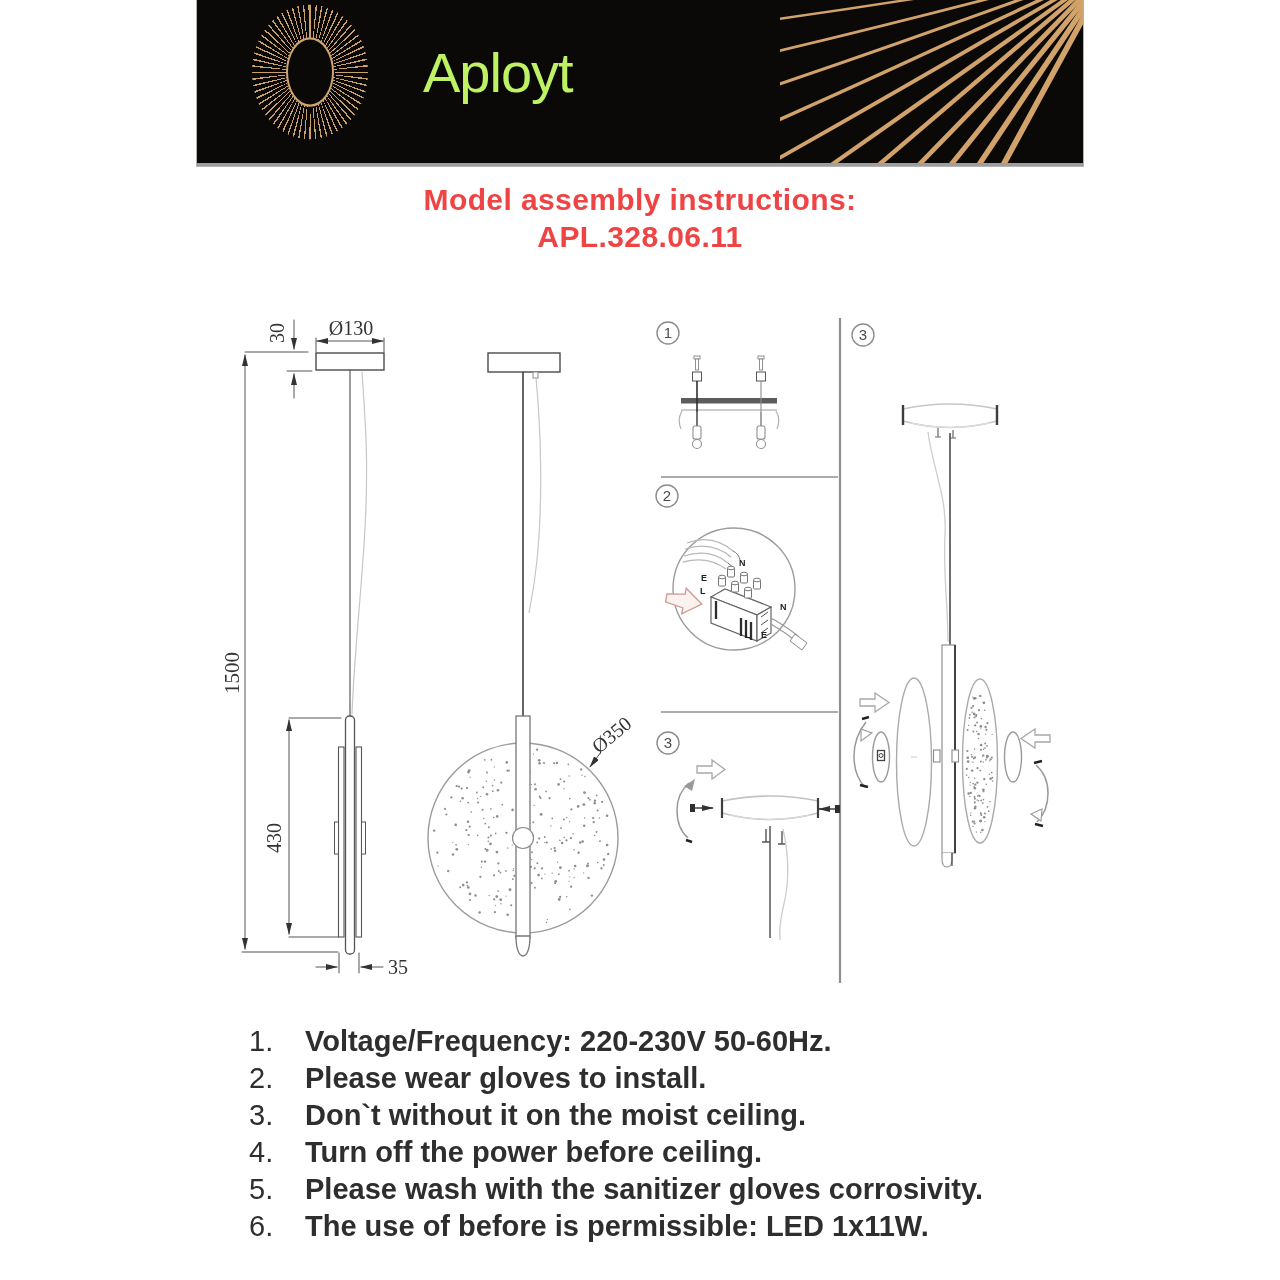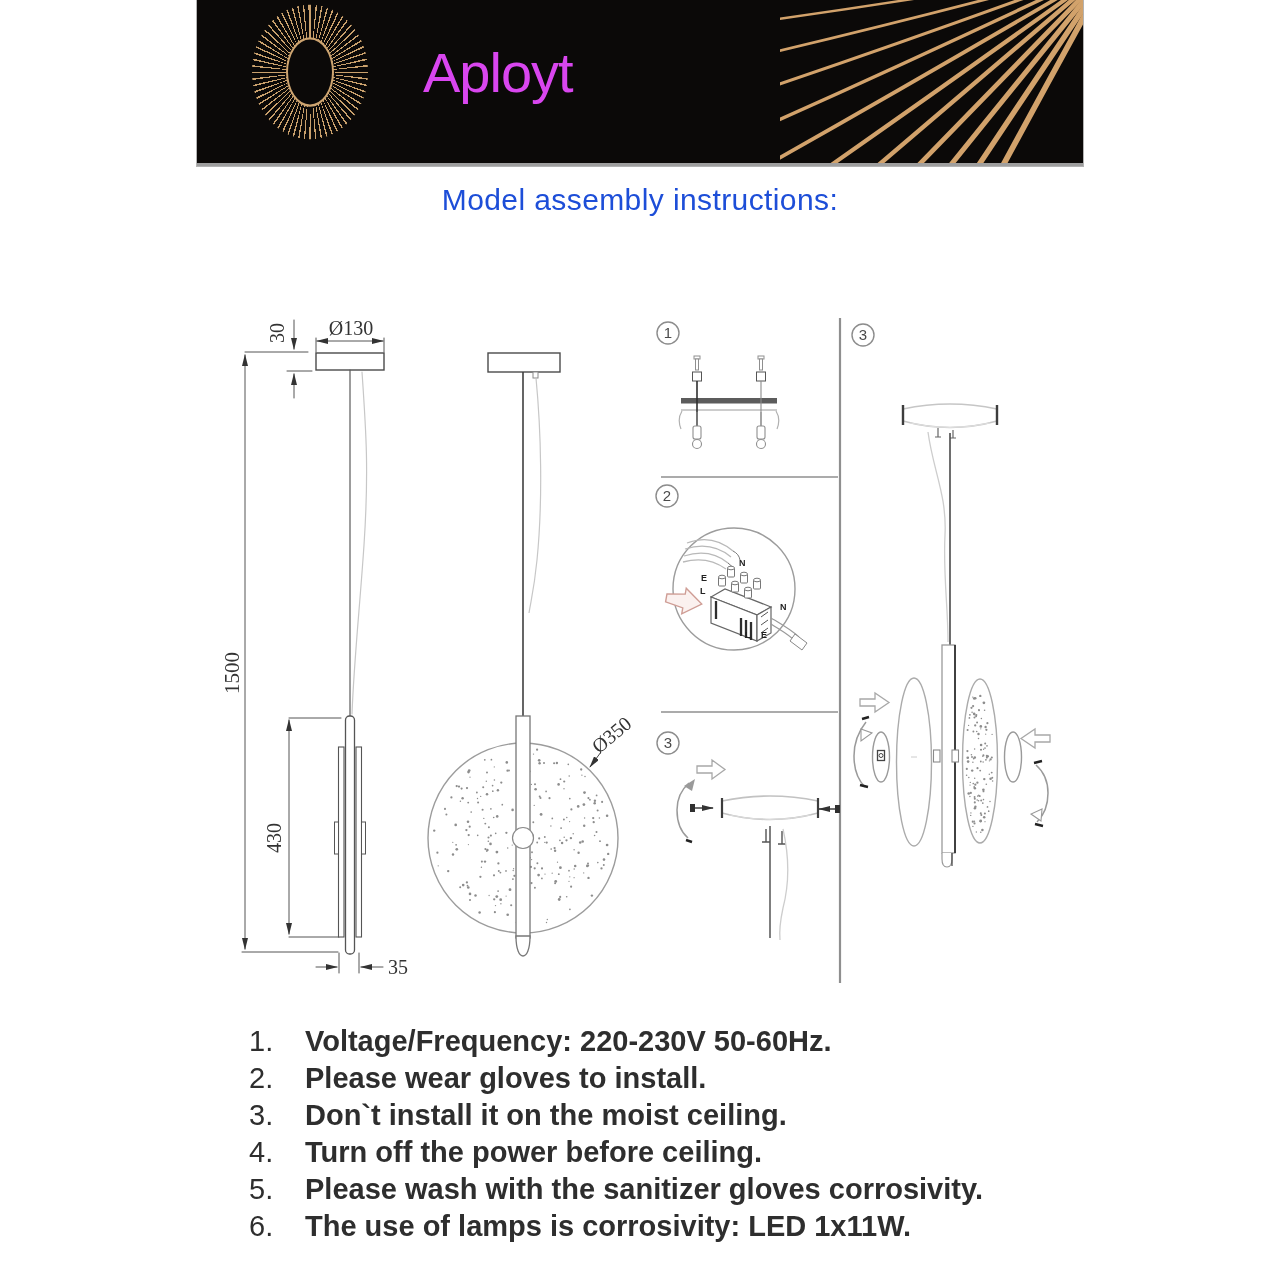--- a/index.html
+++ b/index.html
@@ -8,26 +8,26 @@
 
   
   .banner{position:absolute;left:197px;top:0;width:886px;height:163px;background:#0b0908;
           outline:1px solid #b3b3b3;border-bottom:3px solid #9e9e9e;overflow:hidden;}
   .burst{position:absolute;left:55px;top:14px;width:116px;height:116px;border-radius:50%;
          background:repeating-conic-gradient(#c9a06c 0deg 1.4deg, rgba(0,0,0,0) 1.4deg 5.6deg);
          transform:scaleY(1.16);}
   .burst-center{position:absolute;left:50%;top:50%;width:44px;height:56px;transform:translate(-50%,-50%);
          background:#0b0908;border:2px solid #cda470;border-radius:50%;}
   .brand{position:absolute;left:226px;top:40px;font-size:56px;letter-spacing:-1px;
-         color:#d946ef;font-weight:400;}
+         color:#bef264;font-weight:400;}
   .banner-rays{position:absolute;right:0;top:0;width:303px;height:163px;}
 
   
-  .title{position:absolute;left:0;top:181px;width:1280px;text-align:center;color:#1d4ed8;
-         font-size:30px;line-height:37px;letter-spacing:.4px;}
+  .title{position:absolute;left:0;top:181px;width:1280px;text-align:center;color:#ef4444;
+         font-size:30px;line-height:37px;letter-spacing:.4px;font-weight:bold;}
 
   
   .draw{position:absolute;left:0;top:0;width:1280px;height:1280px;}
   text.dim{font-family:"Liberation Serif", serif;font-size:20px;fill:#333;}
   text.dimBig{font-family:"Liberation Serif", serif;font-size:21px;fill:#333;}
   text.step{font-family:"Liberation Sans", sans-serif;font-size:15px;fill:#4a4a4a;}
   text.wire{font-family:"Liberation Sans", sans-serif;font-size:9px;font-weight:bold;fill:#222;}
 
   
   .list{position:absolute;left:249px;top:1023px;width:830px;color:#2e2e2e;
@@ -59,20 +59,21 @@
           <path d="M332,-34 Q120,184 -72,382" stroke="#d2a26b" stroke-width="4.74" fill="none" stroke-linecap="round"></path>
           <path d="M332,-34 Q140,202 -32,418" stroke="#d2a26b" stroke-width="5.07" fill="none" stroke-linecap="round"></path>
           <path d="M332,-34 Q162,218 12,450" stroke="#d2a26b" stroke-width="5.40" fill="none" stroke-linecap="round"></path>
           <path d="M332,-34 Q185,232 58,477" stroke="#d2a26b" stroke-width="5.73" fill="none" stroke-linecap="round"></path>
         </g>
     </svg>
   </div>
 
   <div class="title">
     <div>Model assembly instructions:</div>
+    <div>APL.328.06.11</div>
   </div>
 
   <svg class="draw" viewBox="0 0 1280 1280">
     <defs>
       <marker id="arw" viewBox="0 0 12 6" refX="11" refY="3" markerWidth="12" markerHeight="6" orient="auto-start-reverse" markerUnits="userSpaceOnUse">
         <path d="M0,0 L12,3 L0,6 z" fill="#333"></path>
       </marker>
     </defs>
 
     <g stroke-linecap="round">
@@ -664,29 +665,29 @@
     <div class="li">
       <span class="num">1.</span>
       <span class="txt">Voltage/Frequency: 220-230V 50-60Hz.</span>
     </div>
     <div class="li">
       <span class="num">2.</span>
       <span class="txt">Please wear gloves to install.</span>
     </div>
     <div class="li">
       <span class="num">3.</span>
-      <span class="txt">Don`t install it on the moist ceiling.</span>
+      <span class="txt">Don`t without it on the moist ceiling.</span>
     </div>
     <div class="li">
       <span class="num">4.</span>
       <span class="txt">Turn off the power before ceiling.</span>
     </div>
     <div class="li">
       <span class="num">5.</span>
       <span class="txt">Please wash with the sanitizer gloves corrosivity.</span>
     </div>
     <div class="li">
       <span class="num">6.</span>
-      <span class="txt">The use of lamps is corrosivity: LED 1x11W.</span>
+      <span class="txt">The use of before is permissible: LED 1x11W.</span>
     </div>
   </div>
 
 </div>
 
 </body></html>

